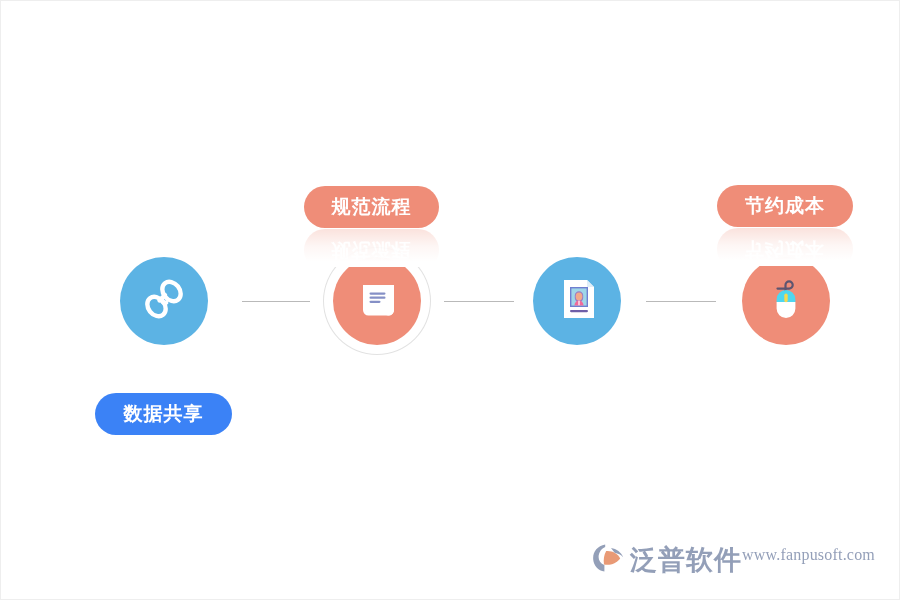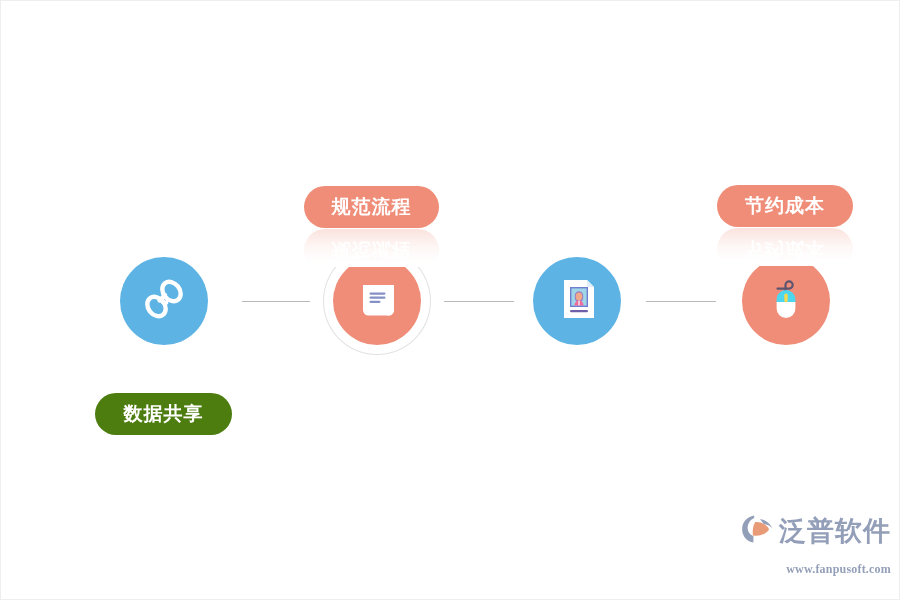--- a/index.html
+++ b/index.html
@@ -54,21 +54,21 @@
     height: 42px;
     border-radius: 21px;
     color: #ffffff;
     font-size: 19px;
     font-weight: bold;
     letter-spacing: 1px;
     white-space: nowrap;
     padding: 12px 20px;
     box-sizing: border-box;
   }
-  .pill.blue { background: #4d7c0f; }
+  .pill.blue { background: #3b82f6; }
   .pill.orange { background: #ef8d78; }
 
   
   .pill-wrap {
     position: absolute;
   }
   .pill-wrap .pill { position: relative; left: 0; top: 0; }
   .reflection {
     position: relative;
     height: 38px;
@@ -87,43 +87,43 @@
     left: -4px;
     right: -4px;
     top: 0;
     bottom: 0;
     background: linear-gradient(to bottom, rgba(255,255,255,0.35) 0%, rgba(255,255,255,0.80) 45%, rgba(255,255,255,1) 85%);
   }
 
   
   #watermark {
     position: absolute;
-    right: 8px;
+    right: 24px;
     bottom: 22px;
     display: flex;
-    flex-direction: column;
-    align-items: flex-end;
+    flex-direction: row;
+    align-items: flex-start;
     opacity: 0.95;
   }
   .wm-top {
     display: flex;
     align-items: center;
     gap: 4px;
   }
   .wm-name {
     font-size: 27px;
     font-weight: bold;
     color: #8e9ab5;
     letter-spacing: 1px;
     line-height: 1;
   }
   .wm-url {
-    margin-top: 14px;
-    font-size: 12px;
-    font-weight: bold;
+    margin-top: 3px;
+    font-size: 16px;
+    font-weight: normal;
     color: #8e9ab5;
     font-family: "Liberation Serif", "DejaVu Serif", serif;
     letter-spacing: 0.2px;
   }
 </style>
 </head>
 <body>
 
 <div id="canvas">
 

